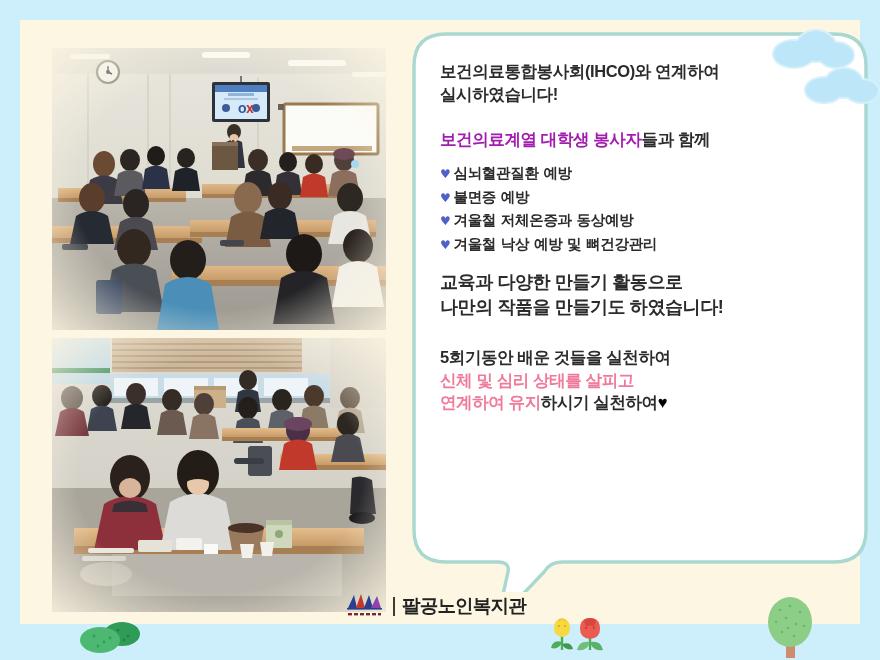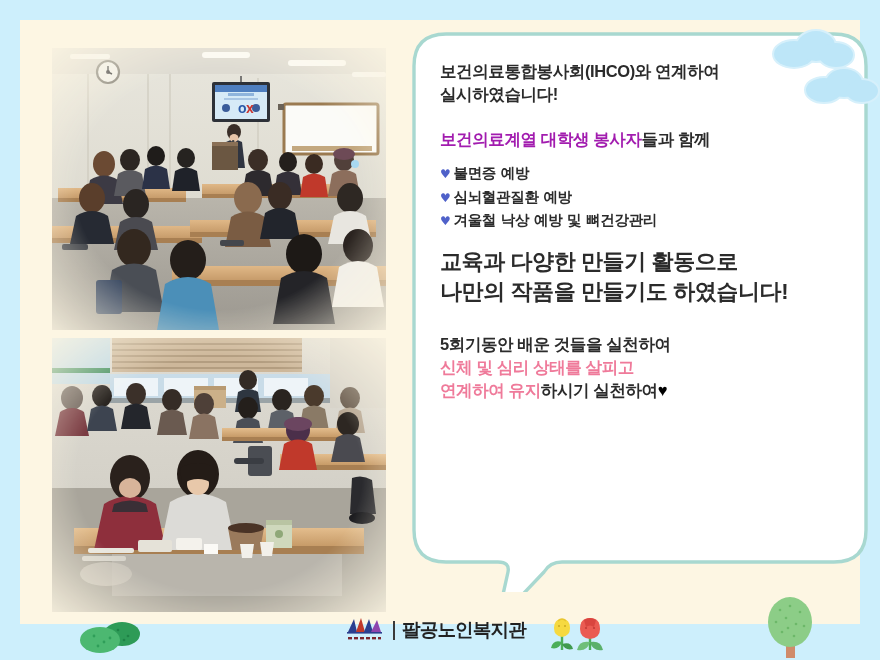--- a/index.html
+++ b/index.html
@@ -57,33 +57,33 @@
 
   .bullets{ margin:0 auto; }
   .bullet{
     font-size:14.5px; font-weight:700; color:#2b2b2b;
     letter-spacing:-.3px; line-height:1.62;
     font-family:"DejaVu Sans", sans-serif;
   }
   .bullet .hrt{ color:#4f61c9; font-size:12px; margin-right:3px; }
 
   .gap-c{ height:14px; }
-  .t-made{ font-size:22px; font-weight:700; letter-spacing:-.4px; }
+  .t-made{ font-size:18px; font-weight:700; letter-spacing:-.4px; }
   .gap-d{ height:26px; }
   .t-close{ font-size:16.5px; font-weight:700; letter-spacing:-.4px; }
   .t-close .blkheart{ color:#000; }
 
   
   .cloud{ position:absolute; }
   #cloud-top{ left:768px; top:24px; }
   #cloud-mid{ left:800px; top:62px; }
 
   
   #footer{
-    position:absolute; left:0; top:608px; width:792px; height:52px;
+    position:absolute; left:0; top:584px; width:792px; height:52px;
   }
   #brand{
     position:absolute; left:344px; top:8px;
     display:flex; align-items:center; gap:7px;
   }
   #brand-logo{ display:block; }
   #brand-divider{
     width:2px; height:19px; background:#3a3a3a; display:block;
   }
   #brand-name{
@@ -359,24 +359,27 @@
       <div class="gap-a"></div>
 
       <div class="line t-head">
         <span class="ind">보건의료계열 대학생 봉사자</span><span class="blk">들과 함께</span>
       </div>
 
       <div class="gap-b"></div>
 
       <div class="bullets">
         <div class="bullet">
+          <span class="hrt">♥</span><span>심뇌혈관질환 예방</span>
+        </div>
+        <div class="bullet">
           <span class="hrt">♥</span><span>불면증 예방</span>
         </div>
         <div class="bullet">
-          <span class="hrt">♥</span><span>심뇌혈관질환 예방</span>
+          <span class="hrt">♥</span><span>겨울철 저체온증과 동상예방</span>
         </div>
         <div class="bullet">
           <span class="hrt">♥</span><span>겨울철 낙상 예방 및 뼈건강관리</span>
         </div>
       </div>
 
       <div class="gap-c"></div>
 
       <div class="line t-made blk">교육과 다양한 만들기 활동으로</div>
       <div class="line t-made blk">나만의 작품을 만들기도 하였습니다!</div>

